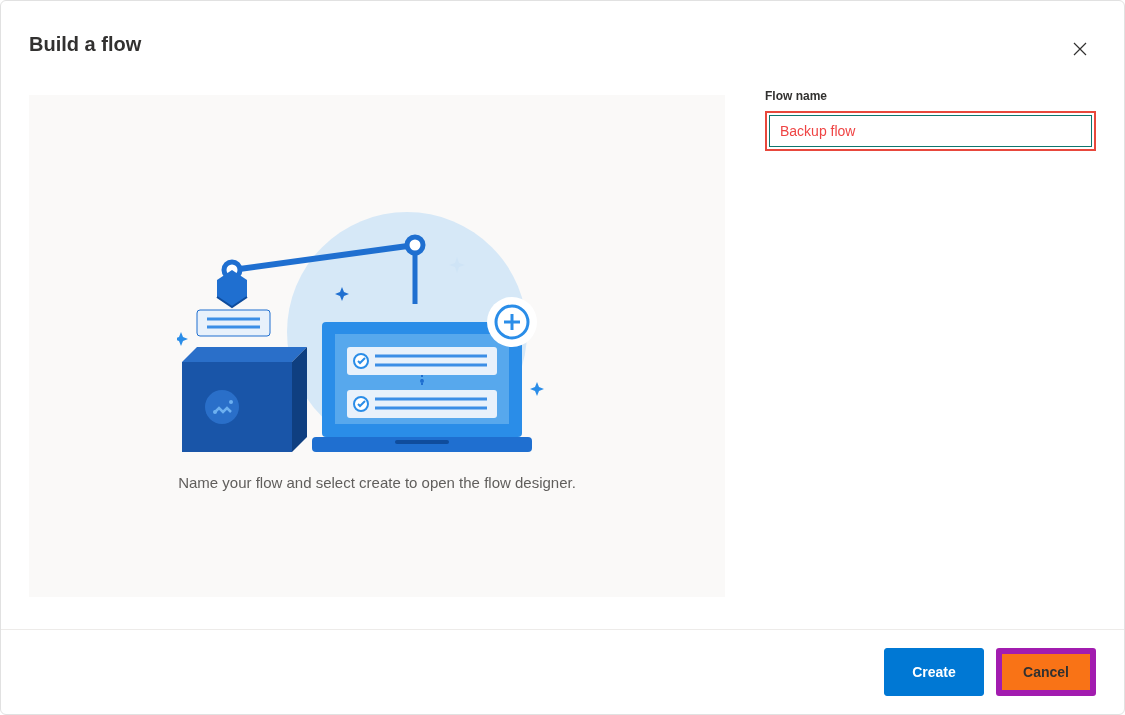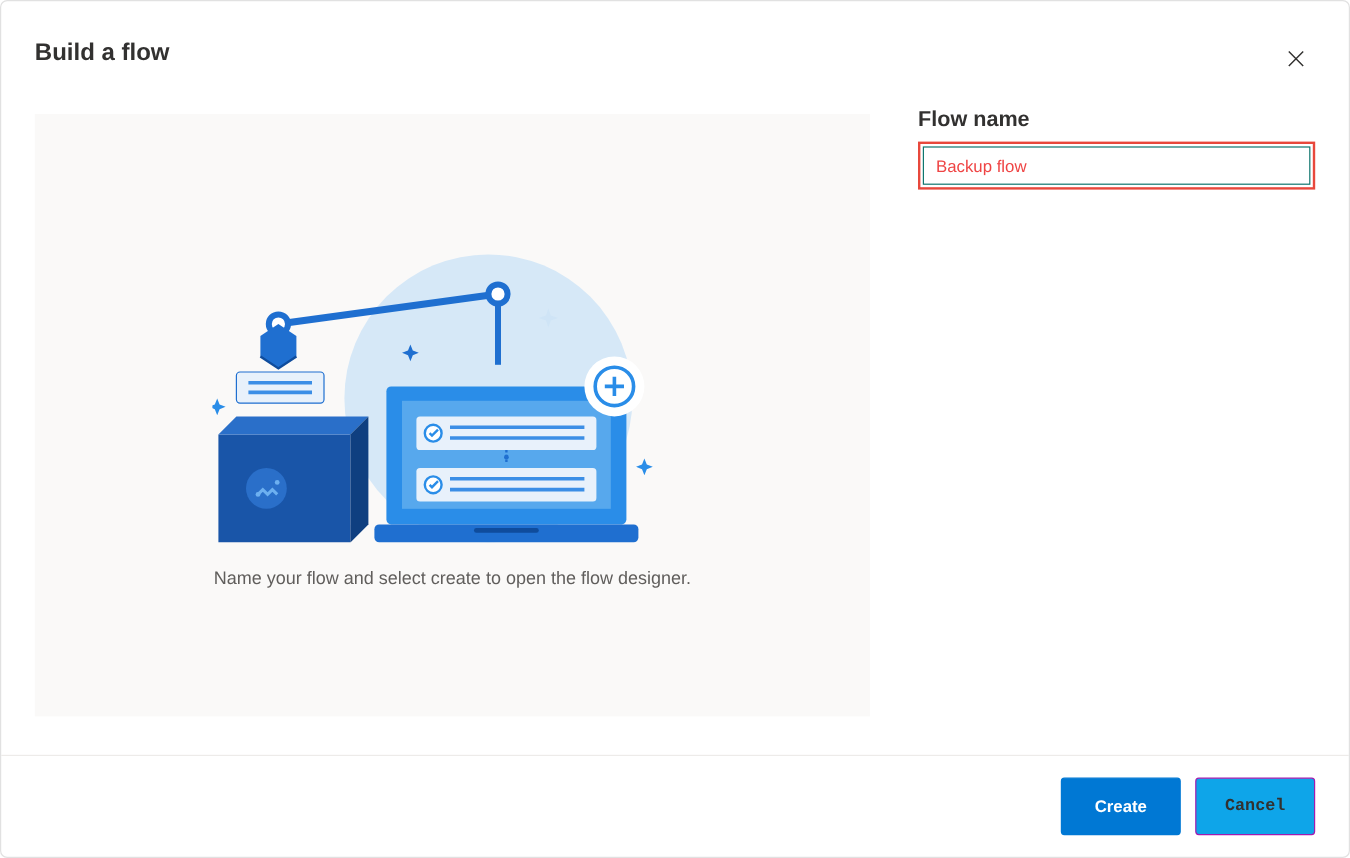--- a/index.html
+++ b/index.html
@@ -72,21 +72,21 @@
     .caption {
       font-size: 15px;
       color: #605e5c;
       text-align: center;
     }
     .form-panel {
       flex: 1;
       padding-top: 8px;
     }
     .field-label {
-      font-size: 18px;
+      font-size: 12px;
       font-weight: 600;
       color: #323130;
       margin-bottom: 8px;
       display: block;
     }
     .input-wrapper {
       border: 2px solid #e8483c;
       padding: 2px;
     }
     .text-input {
@@ -114,24 +114,23 @@
       cursor: pointer;
       font-family: inherit;
       min-width: 100px;
     }
     .btn-primary {
       background: #0078d4;
       color: #fff;
       border: 1px solid #0078d4;
     }
     .btn-secondary {
-      background: #0ea5e9;
-      color: #323130;
-      border: 1px solid #a21caf;
-      font-family: Liberation Mono, monospace;
+      background: #f97316;
+      color: #323130;
+      border: 6px solid #a21caf;
     }
   </style>
 </head>
 <body>
 
 <div class="dialog">
   <div class="header">
     <h1 class="title">Build a flow</h1>
     <button class="close-btn">
       <svg width="14" height="14" viewBox="0 0 14 14">

